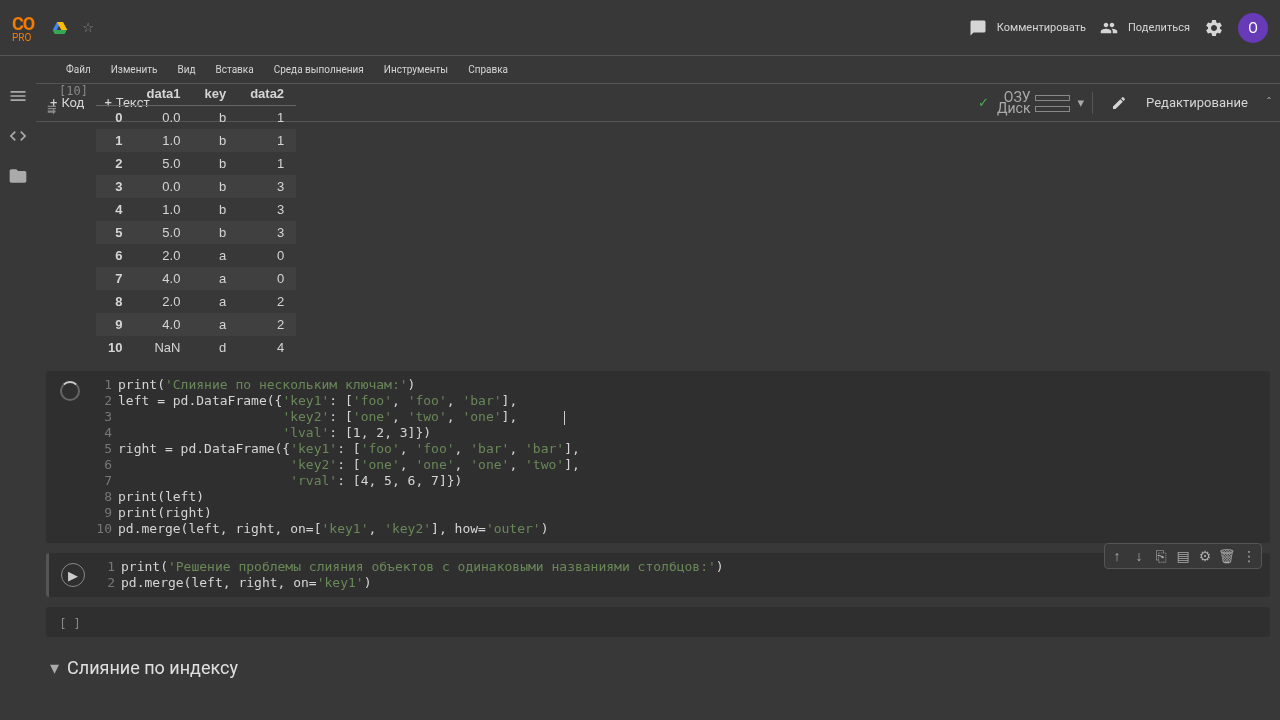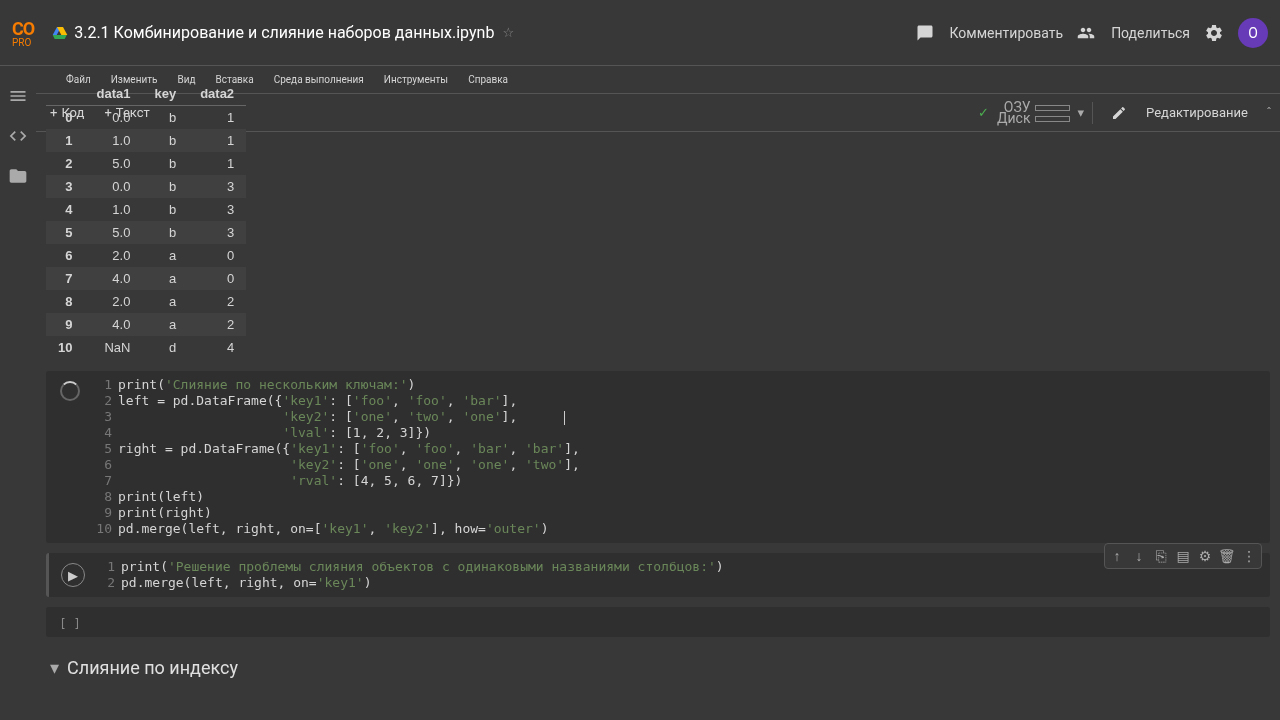--- a/index.html
+++ b/index.html
@@ -1,26 +1,26 @@
 <!DOCTYPE html>
 <html><head>
 <meta charset="utf-8">
 <style>
 *{box-sizing:border-box;margin:0;padding:0}
 body{background:#383838;color:#d5d5d5;font-family:Roboto,Arial,sans-serif;font-size:13px;overflow:hidden;width:1280px;height:720px}
-.header{background:#383838;height:66px;display:flex;align-items:center;padding:0 12px;border-bottom:1px solid #555}
+.header{background:#383838;height:56px;display:flex;align-items:center;padding:0 12px;border-bottom:1px solid #555}
 .logo{color:#F57C00;font-weight:700;font-size:18px;letter-spacing:-1px}
 .logo-sub{color:#F57C00;font-size:10px;display:block;margin-top:-2px}
 .drive-icon{margin-left:18px;margin-right:6px}
 .title{color:#fff;font-size:16px}
 .star{color:#888;margin-left:8px;cursor:pointer}
 .menubar{background:#383838;height:28px;display:flex;align-items:center;padding-left:58px;gap:4px;border-bottom:1px solid #555}
 .menu-item{color:#d5d5d5;padding:4px 8px;cursor:pointer;font-size:10px}
 .header-right{margin-left:auto;display:flex;align-items:center;gap:14px}
-.hr-btn{display:flex;align-items:center;gap:16px;color:#d5d5d5;cursor:pointer;font-size:14px}
+.hr-btn{display:flex;align-items:center;gap:10px;color:#d5d5d5;cursor:pointer;font-size:11px}
 .avatar{width:30px;height:30px;border-radius:50%;background:#673AB7;color:#fff;display:flex;align-items:center;justify-content:center;font-size:14px}
 .toolbar{background:#383838;height:38px;display:flex;align-items:center;padding:0 8px 0 40px;border-bottom:1px solid #555}
 .tb-btn{display:flex;align-items:center;gap:4px;color:#d5d5d5;padding:4px 10px;cursor:pointer;font-size:13px}
 .tb-right{margin-left:auto;display:flex;align-items:center;gap:8px}
 .ram{font-size:14px;color:#aaa;text-align:right;line-height:11px}
 .bar{width:35px;height:6px;border:1px solid #888;margin-left:4px;display:inline-block;vertical-align:middle}
 .bar-fill{height:100%;background:#888}
 .edit-btn{display:flex;align-items:center;gap:19px;padding:4px 10px;cursor:pointer}
 .side{position:absolute;left:0;top:78px;width:36px;background:#383838;height:calc(100% - 78px);display:flex;flex-direction:column;align-items:center;gap:20px;padding-top:8px}
 .side-ic{color:#aaa;cursor:pointer}
@@ -58,21 +58,20 @@
     <span class="logo">CO</span>
     <span class="logo-sub">PRO</span>
   </div>
   <span class="drive-icon">
     <svg width="16" height="16" viewBox="0 0 24 24">
         <path fill="#4285F4" d="M7.5 3L1 15h6l6.5-12z"></path>
         <path fill="#FBBC04" d="M16.5 3H7.5L14 15h9z"></path>
         <path fill="#34A853" d="M1 15l3 6h15l3-6z"></path>
       </svg>
   </span>
-  <span class="title">3.2.1 Комбинирование и слияние наборов данных.ipynb</span>
   <span class="star">☆</span>
   <div class="header-right">
     <div class="hr-btn">
       <svg width="18" height="18" viewBox="0 0 24 24" fill="#d5d5d5">
           <path d="M20 2H4c-1.1 0-2 .9-2 2v18l4-4h14c1.1 0 2-.9 2-2V4c0-1.1-.9-2-2-2z"></path>
         </svg>
       <span>Комментировать</span>
     </div>
     <div class="hr-btn">
       <svg width="18" height="18" viewBox="0 0 24 24" fill="#d5d5d5">
@@ -134,20 +133,29 @@
   <span class="side-ic">
       <svg width="20" height="20" viewBox="0 0 24 24" fill="currentColor">
         <path d="M10 4H4c-1.1 0-2 .9-2 2v12c0 1.1.9 2 2 2h16c1.1 0 2-.9 2-2V8c0-1.1-.9-2-2-2h-8l-2-2z"></path>
       </svg>
     </span>
 </div>
 
 <div class="main">
 
   <div class="out-cell">
+    <div class="gutter">
+      <div>[10]</div>
+      <div style="margin-top:6px;color:#888;cursor:pointer">
+        <svg width="14" height="14" viewBox="0 0 24 24" fill="currentColor">
+            <path d="M19 6h-4l-1-1h-4L9 6H5v2h14V6zm-3 14H8V10h8v10zM6 10v10c0 1.1.9 2 2 2h8c1.1 0 2-.9 2-2V10H6z" opacity="0"></path>
+            <path d="M3 3h14v2H3zm0 4h14v2H3zm14 6l-5 5v-3H3v-4h9v-3z"></path>
+          </svg>
+      </div>
+    </div>
     <table class="tbl" id="out-table">
         <thead>
           <tr>
             <th></th>
             <th>data1</th>
             <th>key</th>
             <th>data2</th>
           </tr>
         </thead>
         <tbody>

